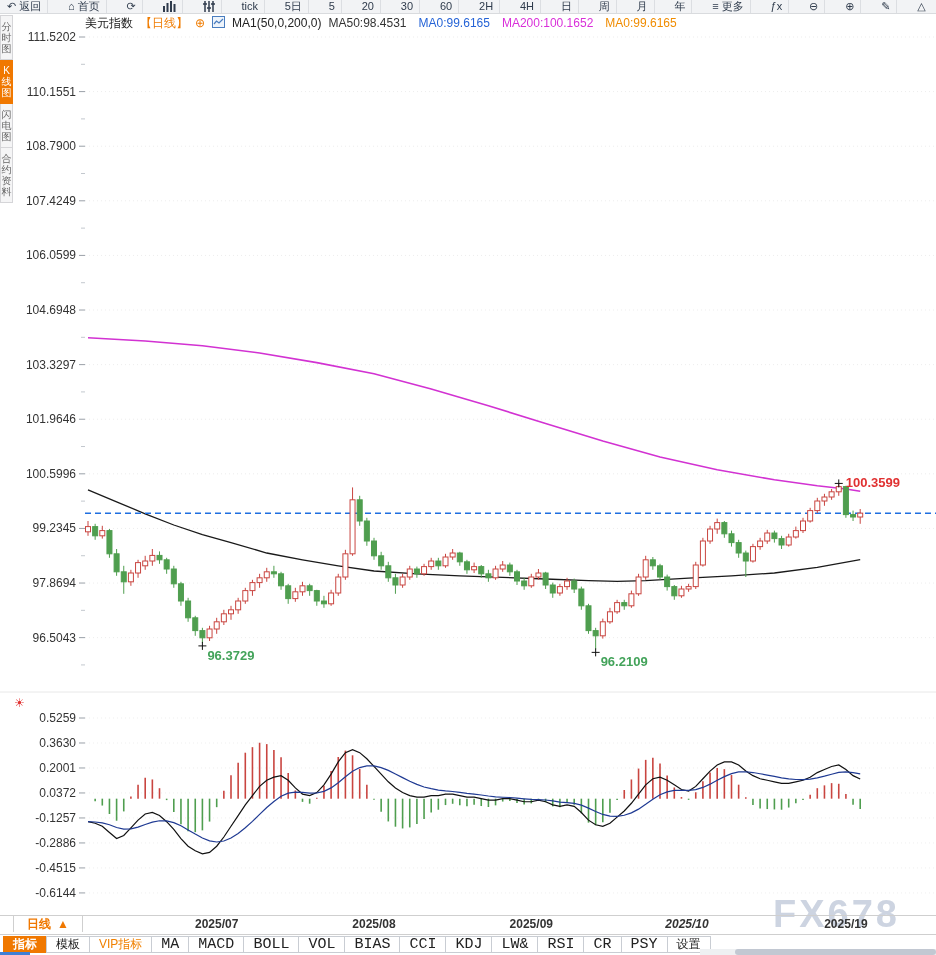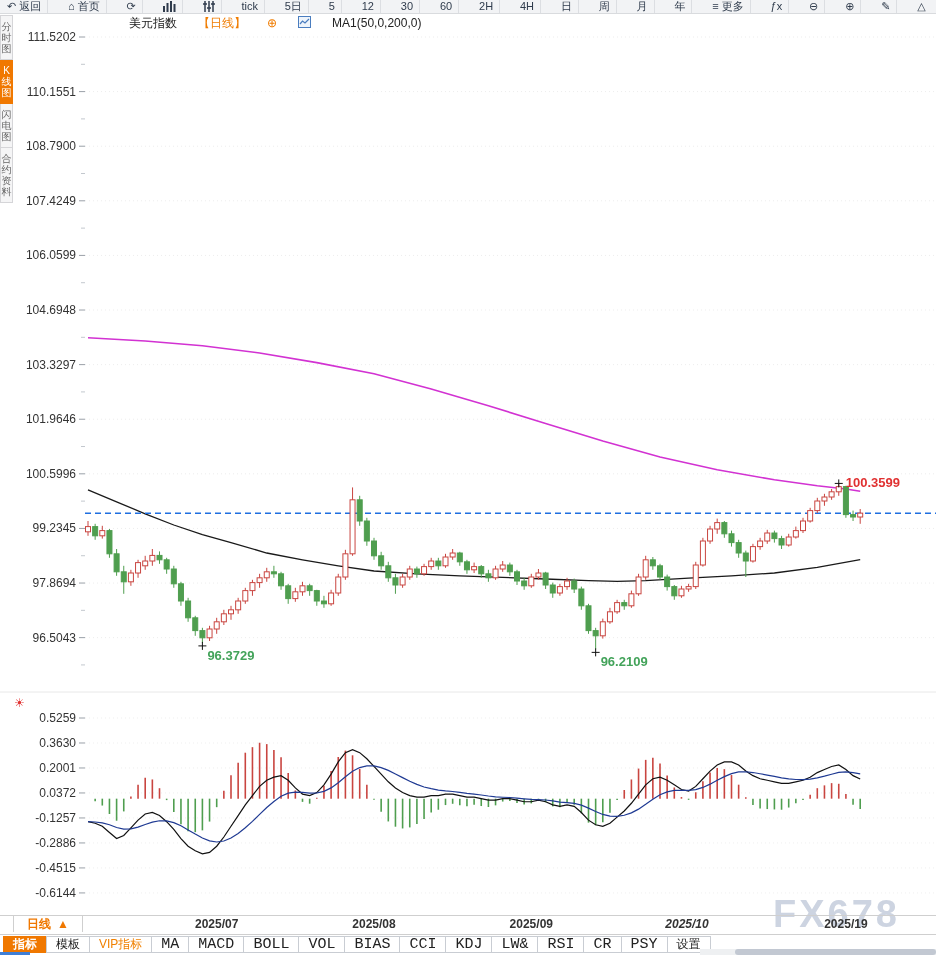--- a/index.html
+++ b/index.html
@@ -17,21 +17,21 @@
   .tb-item svg{display:block;}
   
   #sidebar{position:absolute;left:0;top:15px;width:13px;z-index:6;}
   .side-tab{width:13px;box-sizing:border-box;background:#f5f5f6;border:1px solid #d5d5d8;
             border-top:none;color:#666;font-size:10px;line-height:11px;text-align:center;
             padding:5px 0;cursor:pointer;}
   .side-tab:first-child{border-top:1px solid #d5d5d8;}
   .side-tab.active{background:#f07800;color:#fff;border-color:#f07800;}
   
   #legend{position:absolute;top:15px;left:85px;height:16px;display:flex;align-items:center;
-          gap:21px;font-size:12px;color:#222;z-index:5;white-space:nowrap;margin-left:44px;}
+          gap:7px;font-size:12px;color:#222;z-index:5;white-space:nowrap;}
   .legend-period{color:#f07c00;}
   .legend-plus{color:#f07c00;font-size:12px;cursor:pointer;}
   #macd-header{position:absolute;top:696px;left:85px;height:14px;display:flex;gap:12px;
                font-size:12px;z-index:5;white-space:nowrap;}
   #alert-icon{position:absolute;left:14px;top:696px;color:#e03131;font-size:12px;z-index:5;}
   
   #chart-svg{position:absolute;left:0;top:0;z-index:1;}
   .axlbl{font-family:"Liberation Sans",sans-serif;font-size:12px;fill:#333;text-anchor:end;}
   
   #watermark{position:absolute;left:773px;top:893px;font-size:38px;font-weight:bold;
@@ -106,21 +106,21 @@
       <div class="tb-item">
         <span>tick</span>
       </div>
       <div class="tb-item">
         <span>5日</span>
       </div>
       <div class="tb-item">
         <span>5</span>
       </div>
       <div class="tb-item">
-        <span>12</span>
+        <span>20</span>
       </div>
       <div class="tb-item">
         <span>30</span>
       </div>
       <div class="tb-item">
         <span>60</span>
       </div>
       <div class="tb-item">
         <span>2H</span>
       </div>
@@ -169,20 +169,21 @@
 
   <div id="legend">
     <span>美元指数</span>
     <span class="legend-period">【日线】</span>
     <span class="legend-plus">⊕</span>
     <span><svg width="13" height="12" viewBox="0 0 13 12">
           <rect x="0.5" y="0.5" width="12" height="11" fill="#eef4fb" stroke="#4a7dbf"></rect>
           <polyline points="2,8 4.5,5 7,7 11,3" fill="none" stroke="#4a7dbf" stroke-width="1.2"></polyline>
         </svg></span>
     <span>MA1(50,0,200,0)</span>
+    <span id="legend-items"><span style="color: rgb(51, 51, 51); margin-right: 12px;">MA50:98.4531</span><span style="color: rgb(37, 99, 214); margin-right: 12px;">MA0:99.6165</span><span style="color: rgb(217, 47, 217); margin-right: 12px;">MA200:100.1652</span><span style="color: rgb(240, 140, 0); margin-right: 12px;">MA0:99.6165</span></span>
   </div>
 
   <svg id="chart-svg" width="936" height="955">
       <line x1="0" y1="692" x2="936" y2="692" stroke="#e8e8e8"></line>
       <line x1="85" y1="37" x2="936" y2="37" stroke="#ededed" stroke-dasharray="1,3"></line>
       <line x1="79" y1="37" x2="85" y2="37" stroke="#9aa0a8"></line>
       <line x1="81" y1="64.3" x2="85" y2="64.3" stroke="#c3c8ce"></line>
       <text x="76" y="41" class="axlbl">111.5202</text>
       <line x1="85" y1="91.60399999999993" x2="936" y2="91.60399999999993" stroke="#ededed" stroke-dasharray="1,3"></line>
       <line x1="79" y1="91.60399999999993" x2="85" y2="91.60399999999993" stroke="#9aa0a8"></line>

